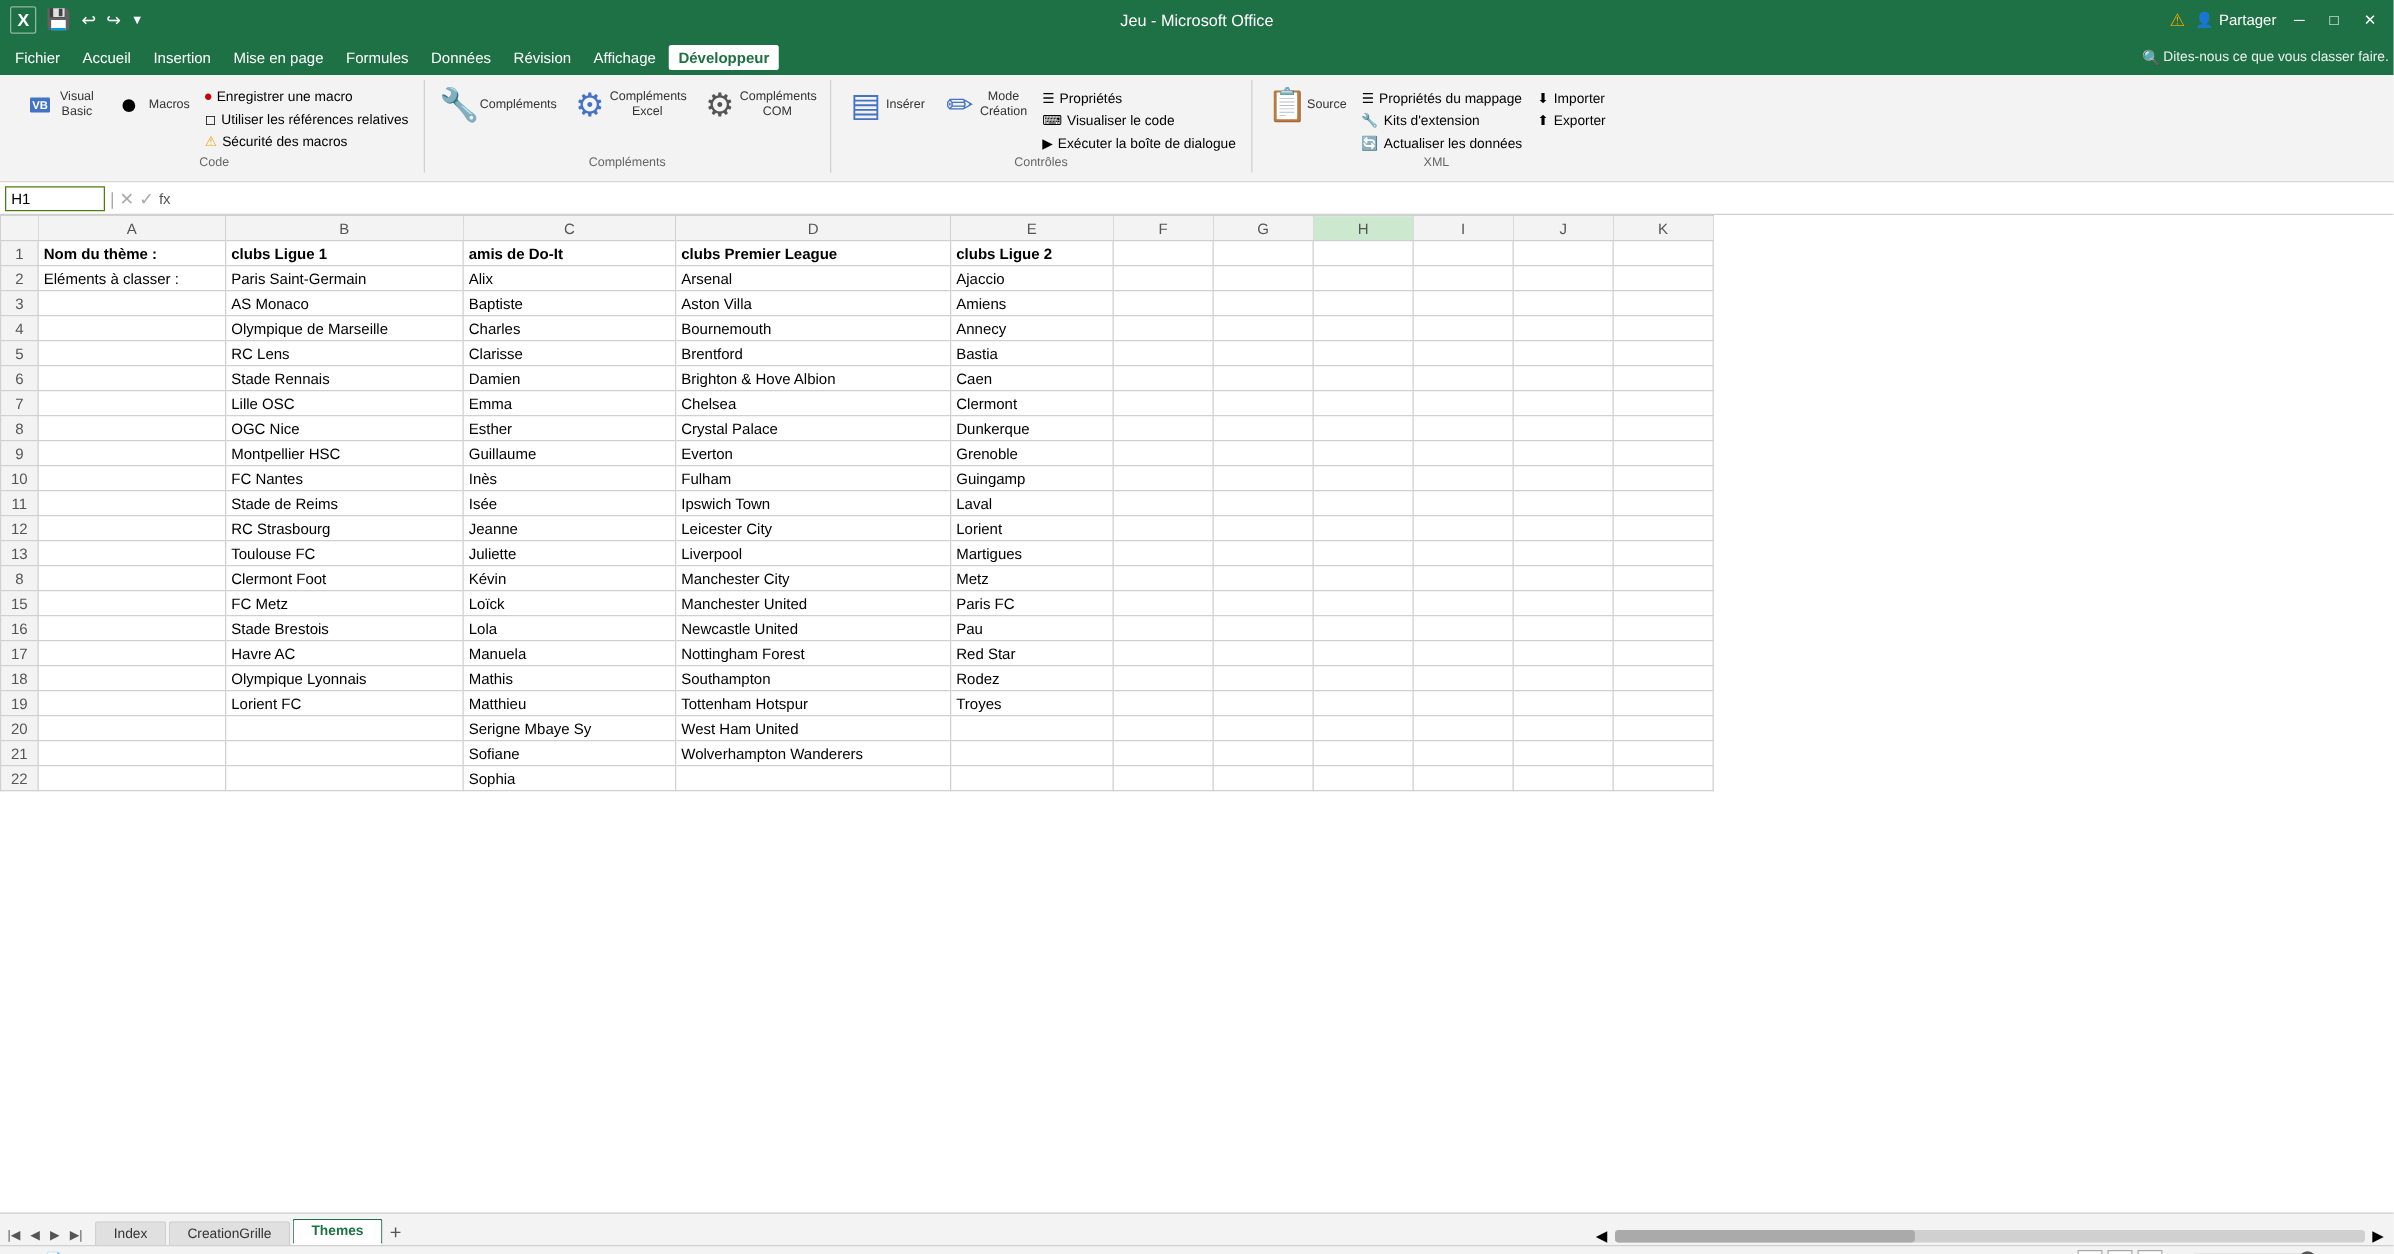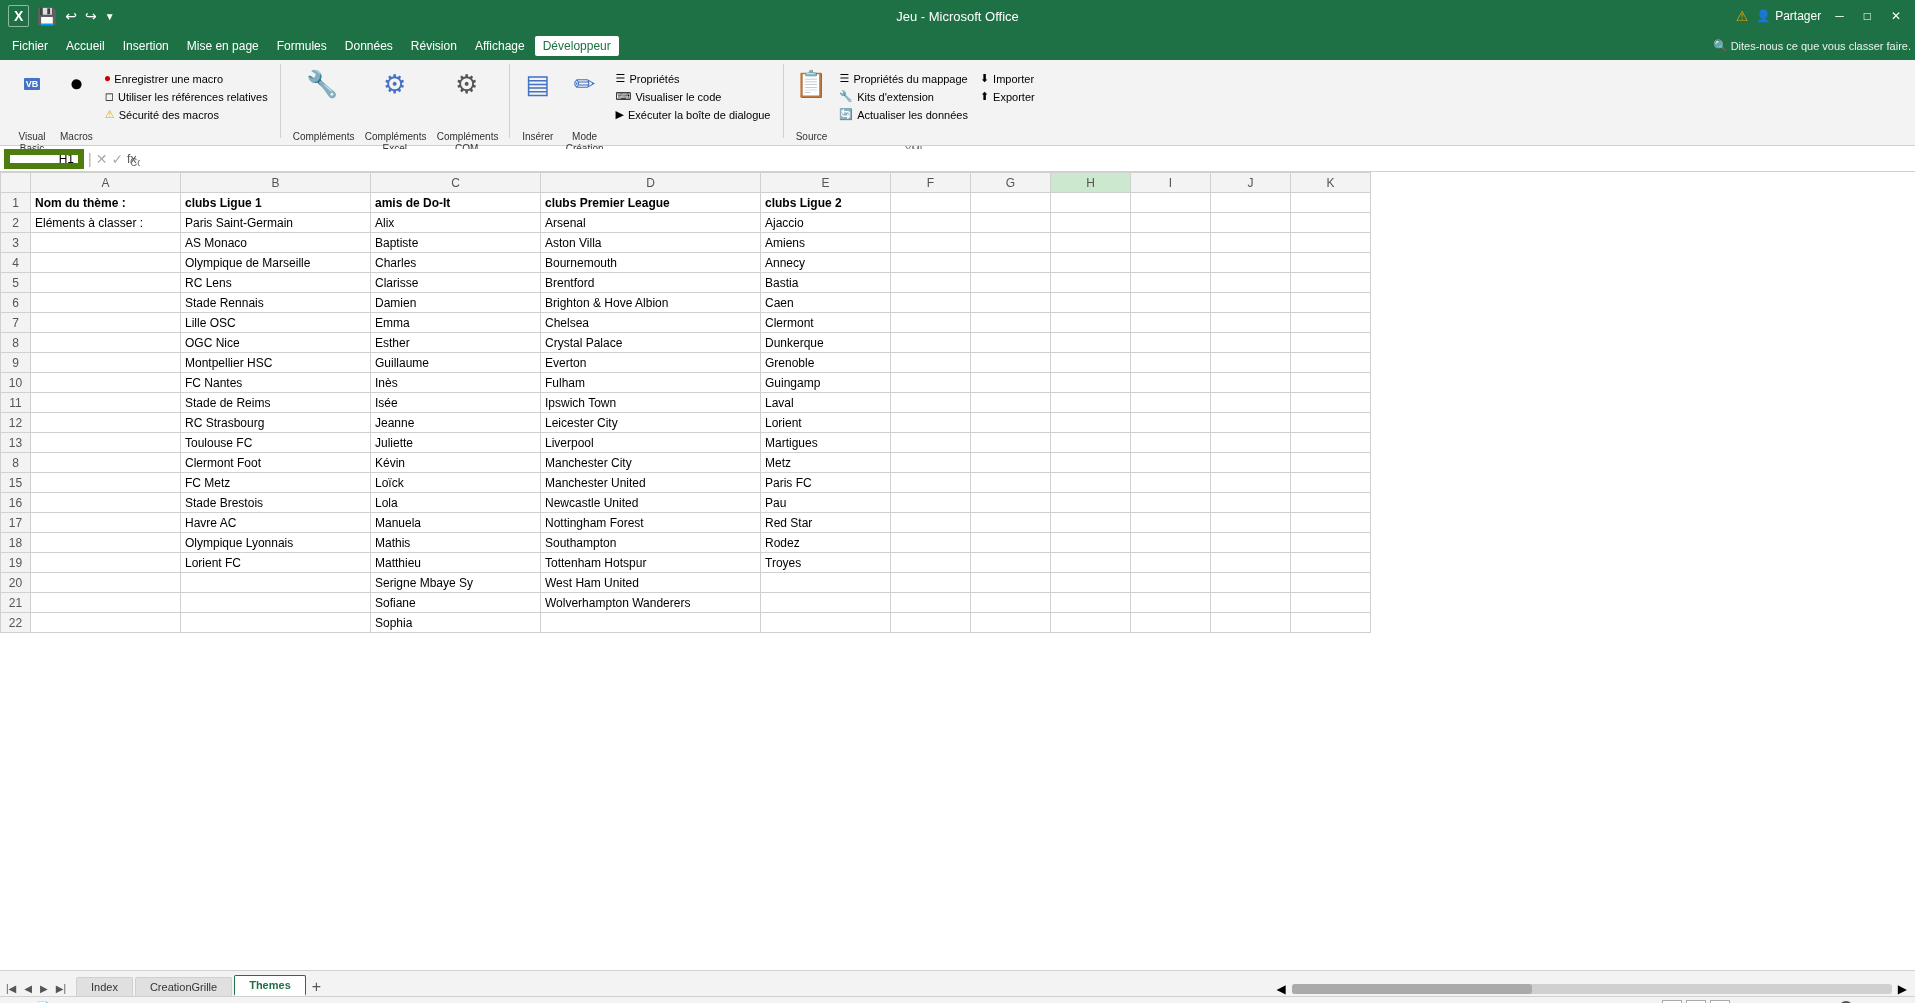--- a/index.html
+++ b/index.html
@@ -29,21 +29,21 @@
       padding: 0 4px;
       gap: 2px;
     }
     .menu-item {
       padding: 3px 8px;
       cursor: pointer;
       border-radius: 2px;
       font-size: 12px;
       white-space: nowrap;
     }
-    .menu-item.active { background: white; color: #1e7145; }
+    .menu-item.active { background: white; color: #1e7145; font-weight: bold; }
 
     
     .ribbon {
       background: #f3f3f3;
       border-bottom: 1px solid #d0d0d0;
       padding: 4px 0 0 0;
       min-height: 86px;
     }
     .ribbon-content {
       display: flex;
@@ -68,27 +68,26 @@
     }
     .ribbon-group-label {
       font-size: 10px;
       color: #666;
       text-align: center;
       margin-top: auto;
       padding-bottom: 2px;
     }
     .ribbon-btn {
       display: flex;
-      flex-direction: column;
+      flex-direction: row;
       align-items: center;
       cursor: pointer;
       padding: 2px 4px;
       border-radius: 2px;
       min-width: 40px;
-      gap: 31px;
     }
     .ribbon-btn-icon {
       width: 32px;
       height: 32px;
       display: flex;
       align-items: center;
       justify-content: center;
       font-size: 18px;
     }
     .ribbon-btn-label {
@@ -116,24 +115,24 @@
       align-items: center;
       height: 26px;
       border-bottom: 1px solid #d0d0d0;
       padding: 0 4px;
       gap: 4px;
       background: white;
     }
     .name-box {
       width: 80px;
       height: 20px;
-      border: 6px solid #4d7c0f;
+      border: 1px solid #4d7c0f;
       padding: 0 4px;
       font-size: 12px;
-      text-align: right;
+      text-align: left;
     }
     .formula-sep { color: #aaa; font-size: 14px; }
     .formula-input {
       flex: 1;
       height: 20px;
       border: none;
       outline: none;
       font-size: 12px;
       padding: 0 4px;
     }

